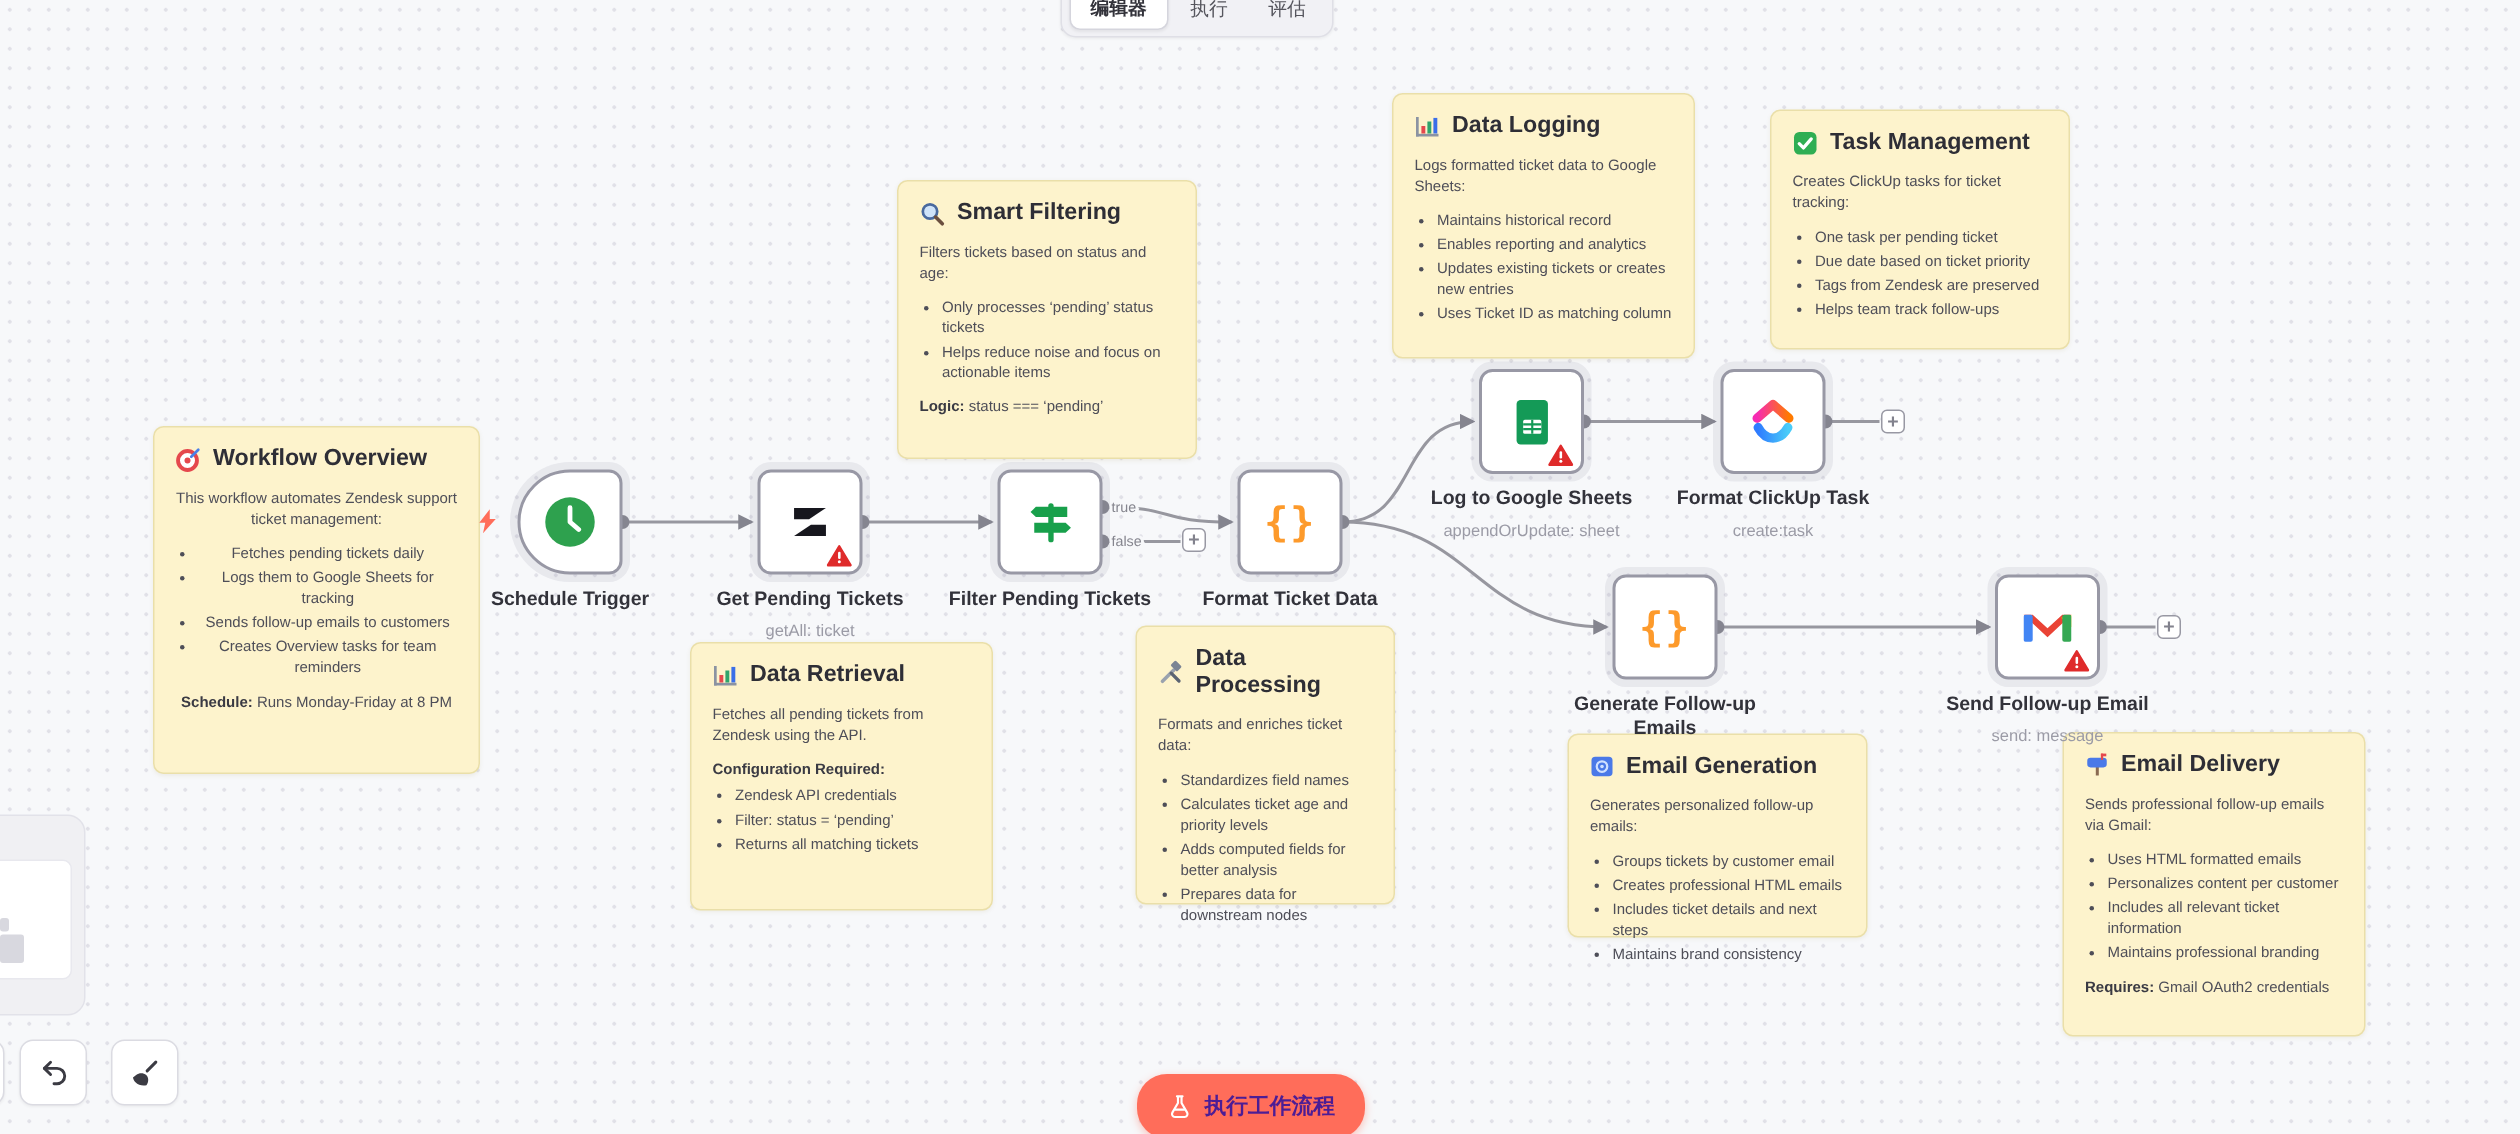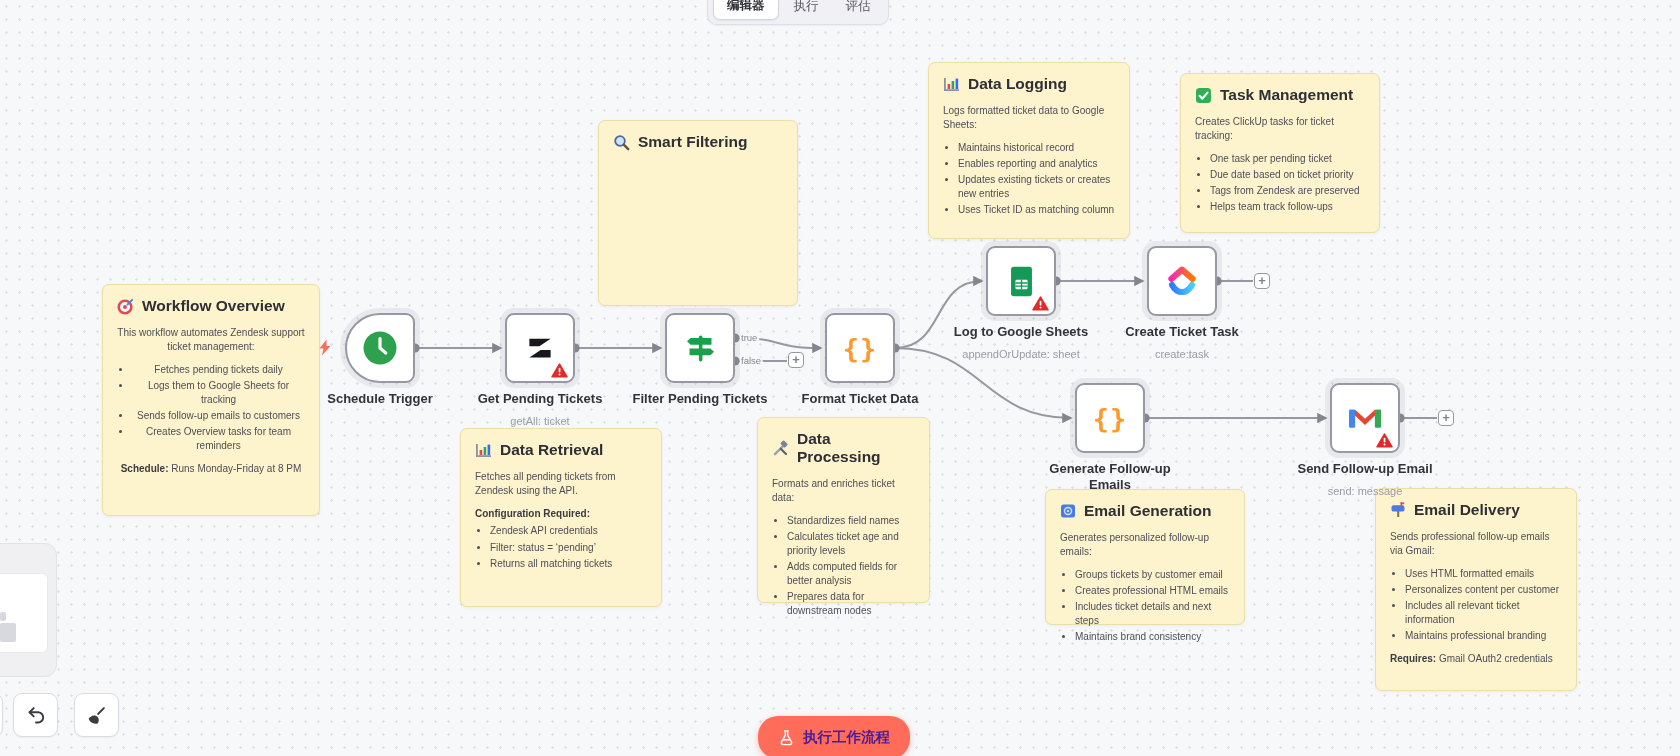--- a/index.html
+++ b/index.html
@@ -114,20 +114,28 @@
         </div>
       </div>
       <div class="note" style="left: 598px; top: 120px; width: 200px; height: 186px;">
         <div class="note-title">
           <span style="line-height: 0;"><svg width="17" height="17" viewBox="0 0 17 17">
               <circle cx="7" cy="7" r="4.8" fill="#cfe3f9" stroke="#49699e" stroke-width="1.8"></circle>
               <line x1="10.7" y1="10.7" x2="15.2" y2="15.2" stroke="#6b4f3f" stroke-width="2.4" stroke-linecap="round"></line>
             </svg></span>
           <span>Smart Filtering</span>
         </div>
+        <div class="note-body">
+          <p>Filters tickets based on status and age:</p>
+          <ul>
+            <li>Only processes ‘pending’ status tickets</li>
+            <li>Helps reduce noise and focus on actionable items</li>
+          </ul>
+          <p class="kv"><b>Logic:</b> status === ‘pending’</p>
+        </div>
       </div>
       <div class="note" style="left: 460px; top: 428px; width: 202px; height: 179px;">
         <div class="note-title">
           <span style="line-height: 0;"><svg width="17" height="17" viewBox="0 0 17 17">
               <rect x="1" y="2" width="1.8" height="13" fill="#8b93a2"></rect>
               <rect x="1" y="13.2" width="15" height="1.8" fill="#8b93a2"></rect>
               <rect x="4.6" y="8" width="2.6" height="5" fill="#e5484d"></rect>
               <rect x="8.6" y="5" width="2.6" height="8" fill="#30a46c"></rect>
               <rect x="12.6" y="2.6" width="2.6" height="10.4" fill="#3a6ee8"></rect>
             </svg></span>
@@ -312,21 +320,21 @@
               <linearGradient id="cuB" x1="0" y1="0" x2="1" y2="0">
                 <stop offset="0" stop-color="#2f7cff"></stop>
                 <stop offset="1" stop-color="#49ccf9"></stop>
               </linearGradient>
             </defs>
             <path d="M4.5 10.5 12 4l7.5 6.5" stroke="url(#cuA)" stroke-width="4.3" stroke-linecap="round" stroke-linejoin="round"></path>
             <path d="M5 14.8c1.8 3.3 4.3 5 7 5s5.2-1.7 7-5" stroke="url(#cuB)" stroke-width="4.3" stroke-linecap="round"></path>
           </svg></span>
       </div>
       <div class="node-label" style="left: 1092px; top: 324px; width: 180px;">
-        <div>Create Ticket Task</div>
+        <div>Format ClickUp Task</div>
         <div class="node-sub">create:task</div>
       </div>
       <div class="node" style="left: 1075px; top: 383px;">
         <span class="code-ic">{}</span>
       </div>
       <div class="node-label" style="left: 1040px; top: 461px; width: 140px;">
         <div>Generate Follow-up Emails</div>
       </div>
       <div class="node" style="left: 1330px; top: 383px;">
         <span style="line-height: 0;"><svg width="32" height="25" viewBox="0 0 24 18">

